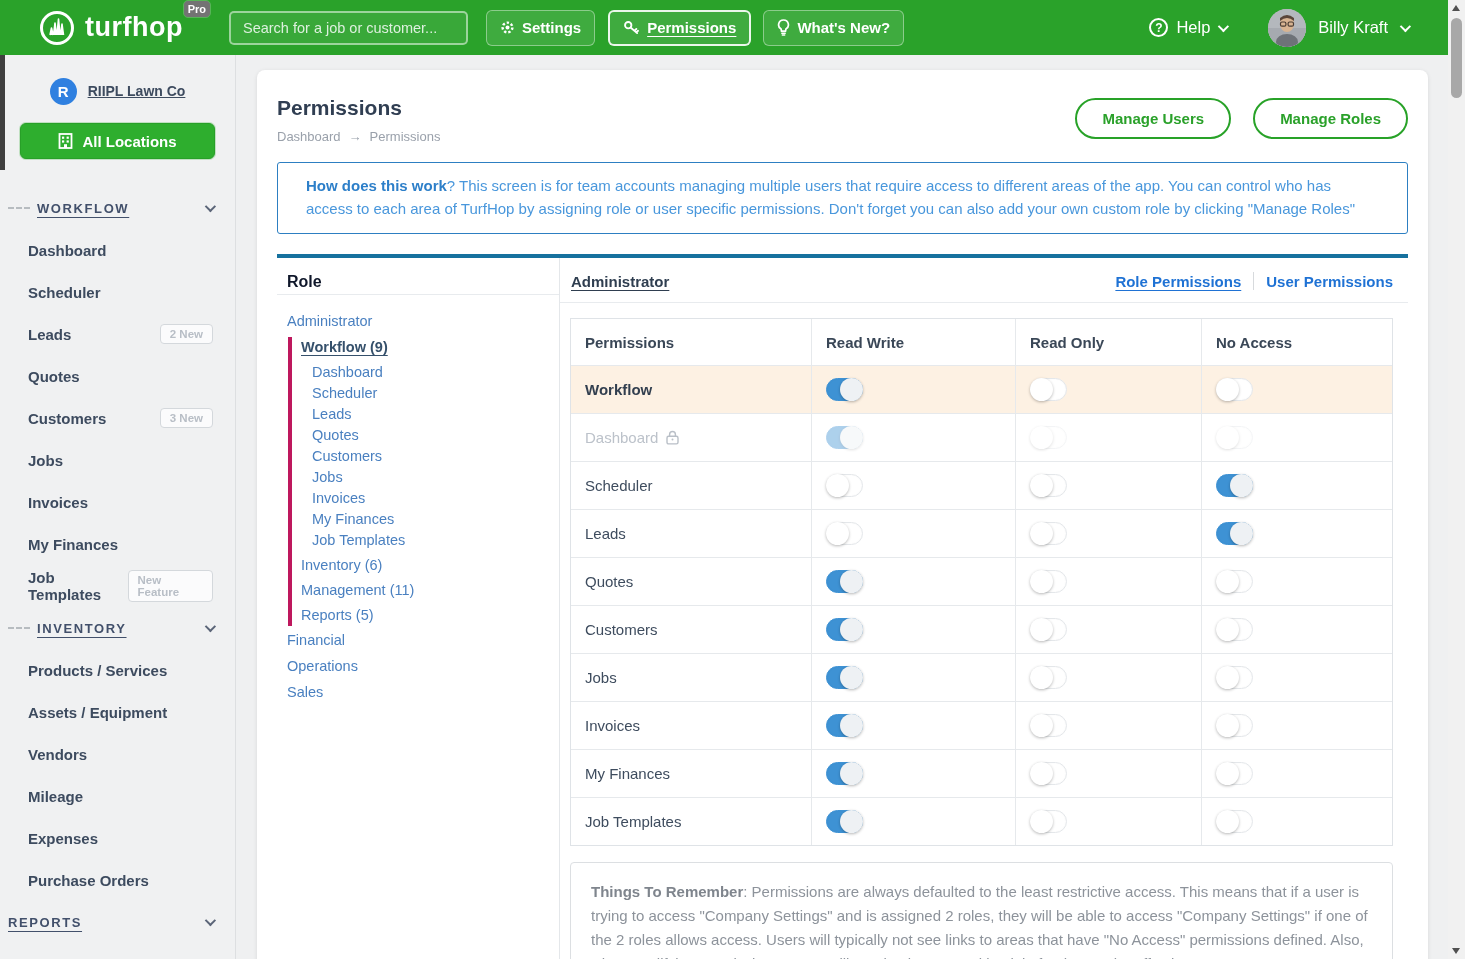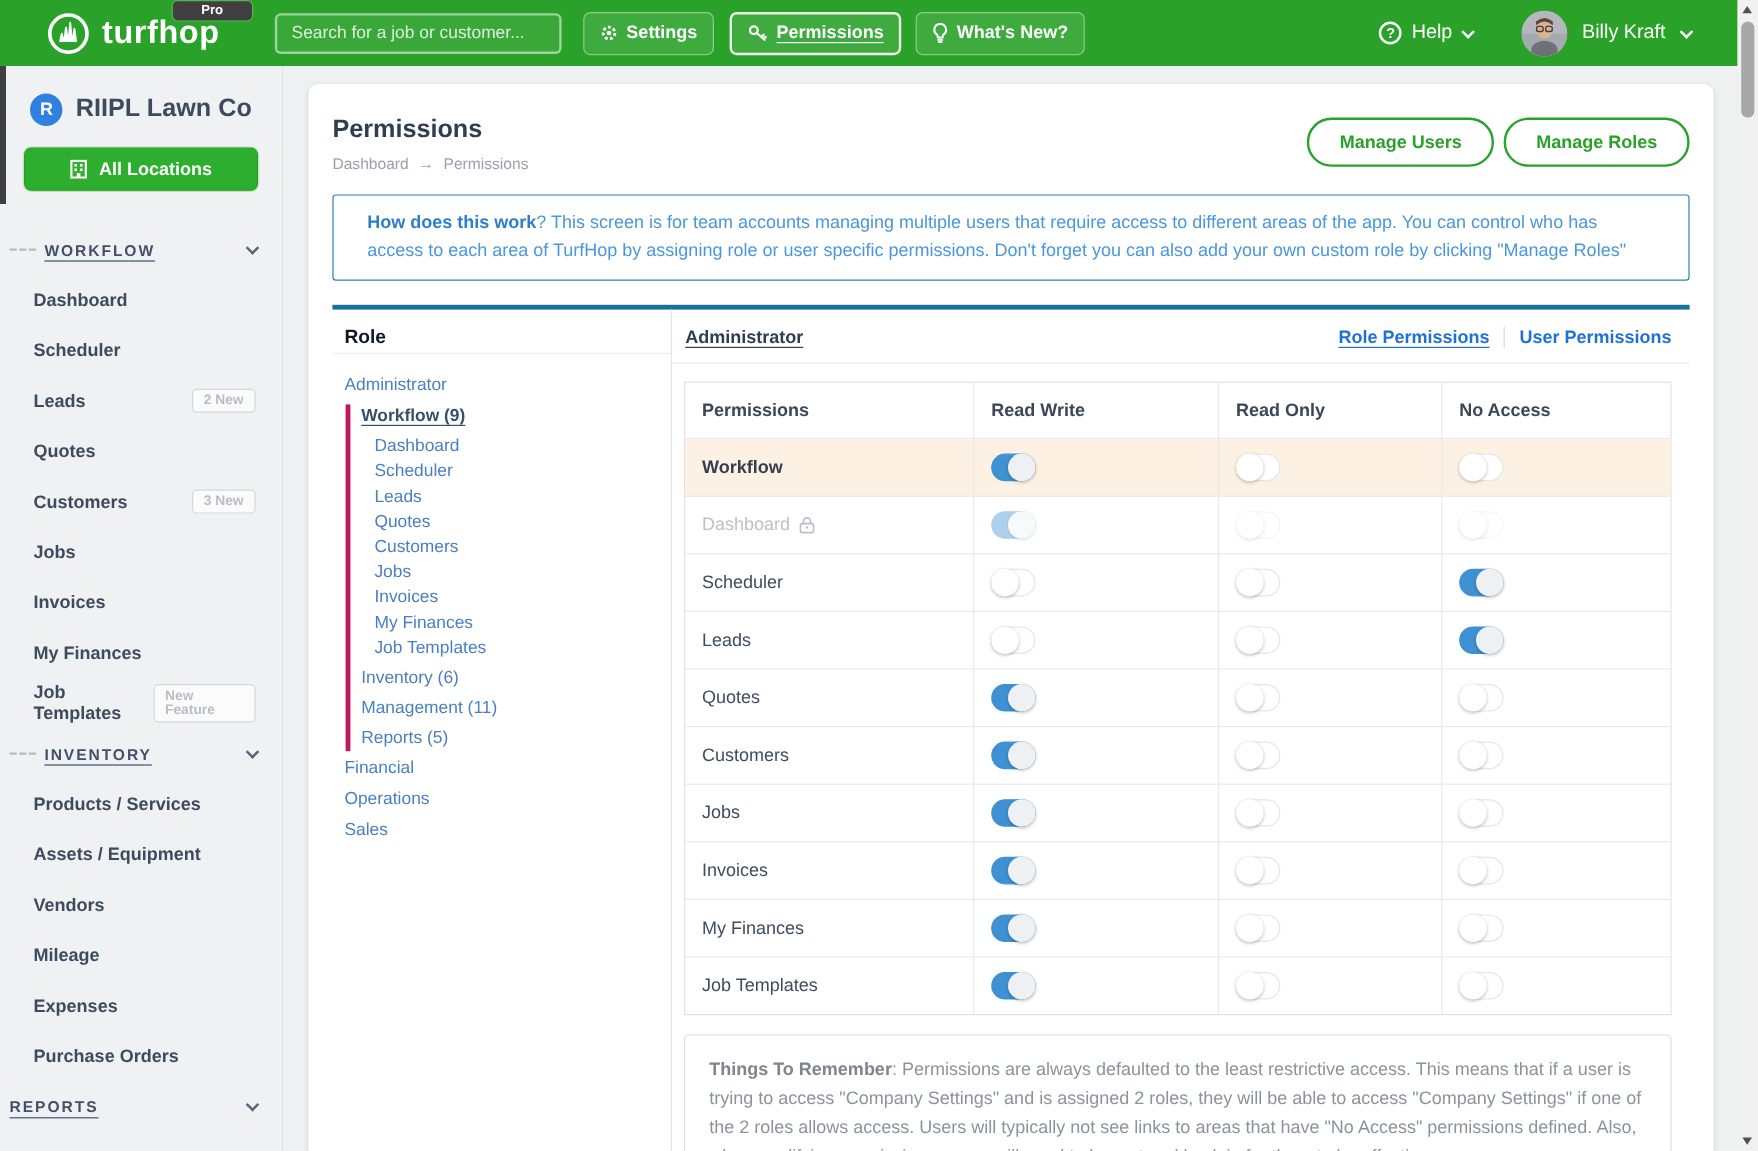--- a/index.html
+++ b/index.html
@@ -2,57 +2,57 @@
 <html><head>
 <meta charset="utf-8">
 <style>
   * { margin:0; padding:0; box-sizing:border-box; }
   html,body { width:1465px; height:959px; overflow:hidden; font-family:"Liberation Sans","DejaVu Sans",sans-serif; background:#eff0f1; }
 
   
   .topbar { position:absolute; top:0; left:0; right:17px; height:55px; background:#2aa22a; display:flex; align-items:center; padding-left:38px; z-index:5; }
   .logo { display:flex; align-items:center; position:relative; }
   .logo-text { color:#fff; font-size:27px; font-weight:bold; letter-spacing:.5px; margin-left:9px; }
-  .pro-badge { position:absolute; top:-9px; right:-28px; background:#404040; border:1px solid #57b557; color:#fff; font-size:11px; font-weight:bold; padding:2px 24px; border-radius:5px; }
+  .pro-badge { position:absolute; top:-9px; right:-28px; background:#737373; border:1px solid #57b557; color:#fff; font-size:11px; font-weight:bold; padding:2px 4px; border-radius:5px; }
   .searchbox { margin-left:46px; width:239px; height:34px; background:rgba(255,255,255,.07); border:2px solid rgba(255,255,255,.5); border-radius:5px; color:#fff; font-size:14.5px; padding:0 12px; outline:none; font-family:inherit; }
   .searchbox::placeholder { color:#ddf0de; }
   .hbtn { display:flex; align-items:center; gap:7px; margin-left:13px; height:36px; padding:0 13px; background:rgba(255,255,255,.10); border:1px solid rgba(255,255,255,.4); border-radius:6px; color:#fff; font-size:15px; font-weight:bold; cursor:pointer; }
   .hbtn.active { border:2px solid rgba(255,255,255,.9); }
   .hbtn.active .hbtn-label { text-decoration:underline; text-underline-offset:3px; }
   .topbar-right { margin-left:auto; display:flex; align-items:center; margin-right:40px; gap:14px; }
   .help-wrap { display:flex; align-items:center; gap:8px; color:#fff; font-size:16.5px; cursor:pointer; margin-right:28px; }
   .qmark { width:19px; height:19px; border:2px solid #fff; border-radius:50%; display:flex; align-items:center; justify-content:center; font-size:12px; font-weight:bold; }
   .chev { width:8px; height:8px; border-right:2px solid currentColor; border-bottom:2px solid currentColor; transform:rotate(45deg) translateY(-2px); display:inline-block; }
   .user-wrap { display:flex; align-items:center; gap:12px; color:#fff; font-size:16.5px; cursor:pointer; }
   .avatar { width:38px; height:38px; border-radius:50%; overflow:hidden; background:#b9bdc2; }
 
   
   .sidebar { position:absolute; top:55px; left:0; width:236px; bottom:0; background:#f0f1f2; border-right:1px solid #dddfe1; overflow:hidden; }
   .side-scroll-thumb { position:absolute; left:0; top:0; width:5px; height:115px; background:#3f3f3f; }
   .company-row { display:flex; align-items:center; justify-content:center; gap:11px; margin-top:16px; height:40px; cursor:pointer; }
   .company-avatar { width:27px; height:27px; border-radius:50%; background:#2f80e0; color:#fff; font-size:15px; font-weight:bold; display:flex; align-items:center; justify-content:center; }
-  .company-name { color:#3d4b5f; font-size:21px; font-weight:600; }
+  .company-name { color:#3d4b5f; font-size:14px; font-weight:600;text-decoration:underline; }
   .all-loc-btn { display:flex; align-items:center; justify-content:center; gap:9px; margin:12px 20px 0; height:36px; background:#2eae2e; border:1px solid #28a028; border-radius:6px; color:#fff; font-size:15px; font-weight:bold; cursor:pointer; box-shadow:0 0 0 1px rgba(46,174,46,.25); }
   .nav { margin-top:28px; }
   .nav-row { height:42px; display:flex; align-items:center; }
   .nav-section-header { padding:0 22px 0 8px; color:#42506b; cursor:pointer; }
   .dashes { width:22px; border-top:2px dashed #9aa0a6; margin-right:7px; opacity:.65; }
   .nav-section-label { font-size:13px; font-weight:bold; letter-spacing:1.6px; text-decoration:underline; text-underline-offset:4px; }
   .nav-section-header .chev { margin-left:auto; color:#5b6578; }
   .nav-item { padding:0 22px 0 28px; color:#3d4b5f; font-size:15px; font-weight:600; cursor:pointer; }
   .nav-badge { margin-left:auto; border:1px solid #d4d8dc; background:#fbfbfc; color:#b8bec6; font-size:11.5px; font-weight:bold; padding:3px 9px; border-radius:4px; }
 
   
   .main { position:absolute; top:55px; left:236px; right:17px; bottom:0; background:#eff0f1; padding:15px 20px 0 21px; }
   .card { background:#fff; border-radius:8px; box-shadow:0 1px 4px rgba(0,0,0,.10); height:calc(100% + 20px); padding:20px; overflow:hidden; }
   .title-row { display:flex; align-items:flex-start; }
   .page-title { color:#303e52; font-size:21px; font-weight:bold; margin-top:6px; }
   .breadcrumb { margin-top:9px; color:#9aa1ab; font-size:13px; display:flex; gap:8px; align-items:center; }
   .breadcrumb .crumb { cursor:pointer; }
-  .title-actions { margin-left:auto; display:flex; gap:8px; margin-top:8px; }
+  .title-actions { margin-left:auto; display:flex; gap:22px; margin-top:8px; }
   .pill-btn { height:41px; padding:0 25px; border:2px solid #28a228; border-radius:21px; background:#fff; color:#2aa12a; font-size:15px; font-weight:600; cursor:pointer; font-family:inherit; }
 
   .info-box { margin-top:18px; border:1px solid #2d7fc2; border-radius:3px; padding:11px 28px 13px; font-size:15px; line-height:23px; color:#4997dc; }
   .info-lead { color:#2d7fc9; font-weight:bold; }
 
   .panel { margin-top:20px; border-top:4px solid #16719e; display:flex; min-height:640px; }
   .panel-left { width:283px; border-right:1px solid #e4e7ea; flex-shrink:0; }
   .role-header { padding:15px 0 3px 10px; border-bottom:1px solid #e8ebee; color:#0f172a; font-size:16px; font-weight:600; }
   .role-tree { padding:14px 0 0 10px; font-size:14.5px; line-height:21px; color:#4a80c0; }
   .tree-role { margin:2px 0 5px; cursor:pointer; }

